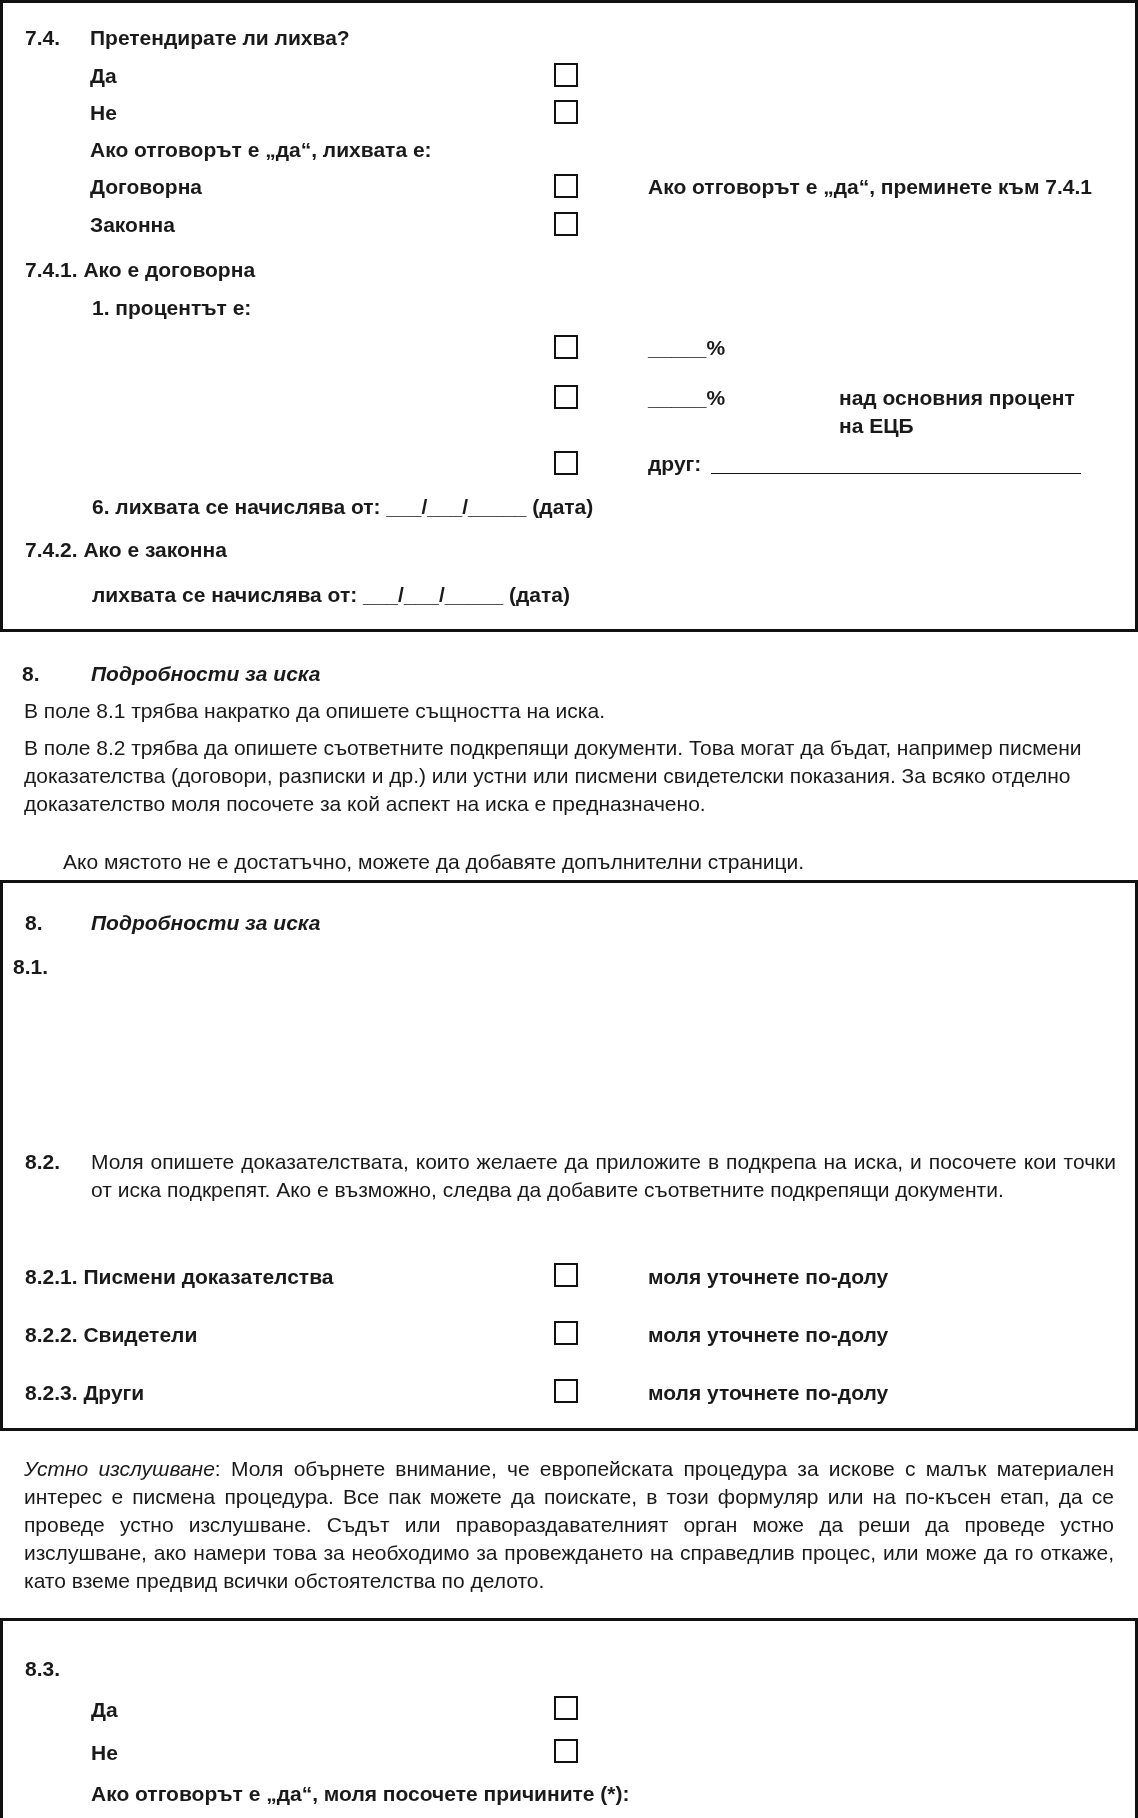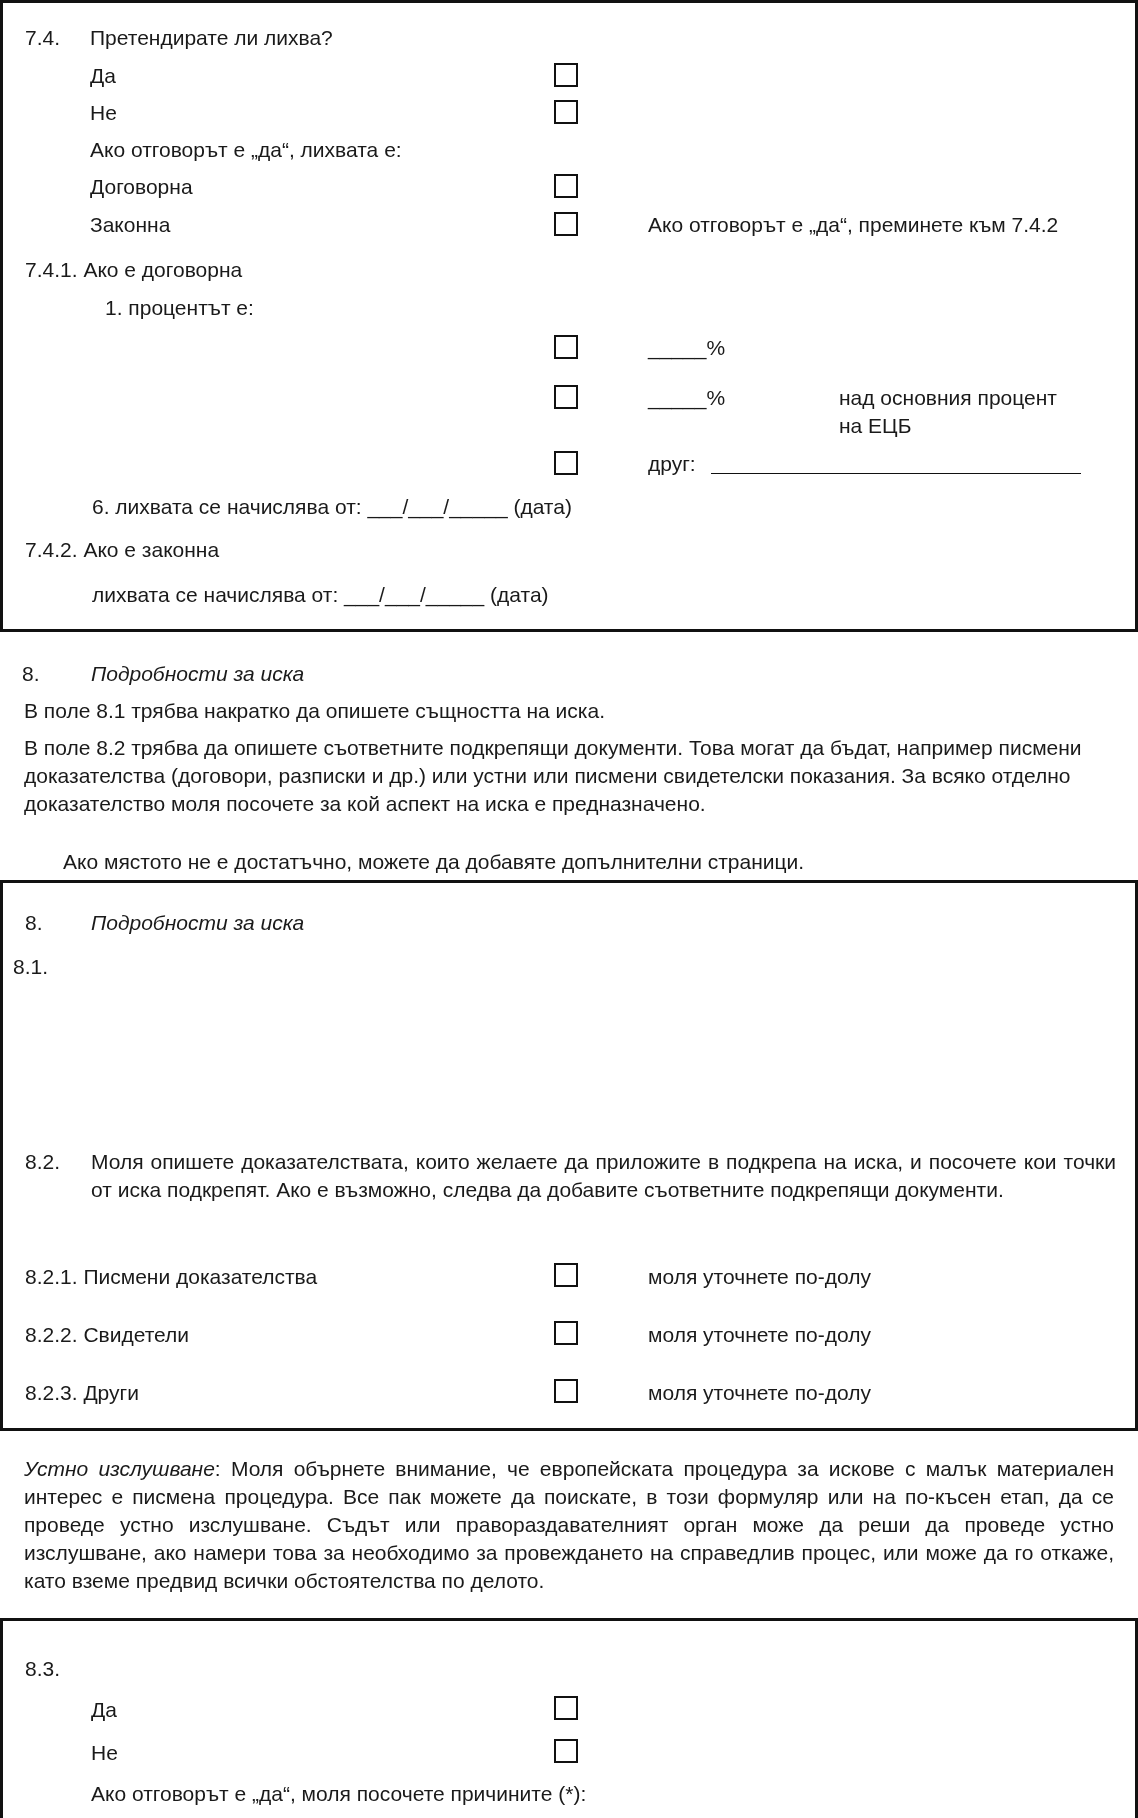--- a/index.html
+++ b/index.html
@@ -1,19 +1,19 @@
 <!DOCTYPE html>
 <html><head>
 <meta charset="utf-8">
 <style>
   html, body { margin:0; padding:0; background:#ffffff; }
   body { width:1138px; height:1818px; position:relative; overflow:hidden;
          font-family:"Liberation Sans", sans-serif; font-size:21px; color:#1a1a1a; }
   .box { position:absolute; left:0; width:1132px; border:3px solid #111; box-sizing:content-box; }
-  .t { position:absolute; white-space:nowrap; line-height:26px; }
+  .t { position:absolute; white-space:nowrap; line-height:26px;font-weight:bold; }
   .cb { position:absolute; width:20px; height:20px; border:2.5px solid #111; background:#fff; cursor:pointer; }
   .it { font-style:italic; }
   .para { position:absolute; left:24px; width:1090px; line-height:28px; }
   .just { text-align:justify; text-align-last:left; }
   .line { display:inline-block; border-bottom:1.5px solid #111; height:18px; vertical-align:baseline; }
 </style>
 </head>
 <body>
 
 <div class="box" style="top:0; height:626px;">
@@ -23,27 +23,27 @@
   <span class="t" style="left:87px; top:60px;">Да</span>
   <div class="cb" style="left:551px; top:60px;"></div>
 
   <span class="t" style="left:87px; top:97px;">Не</span>
   <div class="cb" style="left:551px; top:97px;"></div>
 
   <span class="t" style="left:87px; top:134px;">Ако отговорът е „да“, лихвата е:</span>
 
   <span class="t" style="left:87px; top:171px;">Договорна</span>
   <div class="cb" style="left:551px; top:171px;"></div>
+  <span class="t" style="left:645px; top:171px;">Ако отговорът е „да“, преминете към 7.4.1</span>
 
   <span class="t" style="left:87px; top:209px;">Законна</span>
   <div class="cb" style="left:551px; top:209px;"></div>
-  <span class="t" style="left:645px; top:209px;">Ако отговорът е „да“, преминете към 7.4.2</span>
 
   <span class="t" style="left:22px; top:254px;">7.4.1. Ако е договорна</span>
-  <span class="t" style="left:102px; top:292px;text-align:right;">1. процентът е:</span>
+  <span class="t" style="left:89px; top:292px;text-align:right;">1. процентът е:</span>
 
   <div class="cb" style="left:551px; top:332px;"></div>
   <span class="t" style="left:645px; top:332px;">_____%</span>
 
   <div class="cb" style="left:551px; top:382px;"></div>
   <span class="t" style="left:645px; top:382px;">_____%</span>
   <span class="t" style="left:836px; top:382px;">над основния процент</span>
   <span class="t" style="left:836px; top:410px;">на ЕЦБ</span>
 
   <div class="cb" style="left:551px; top:448px;"></div>

